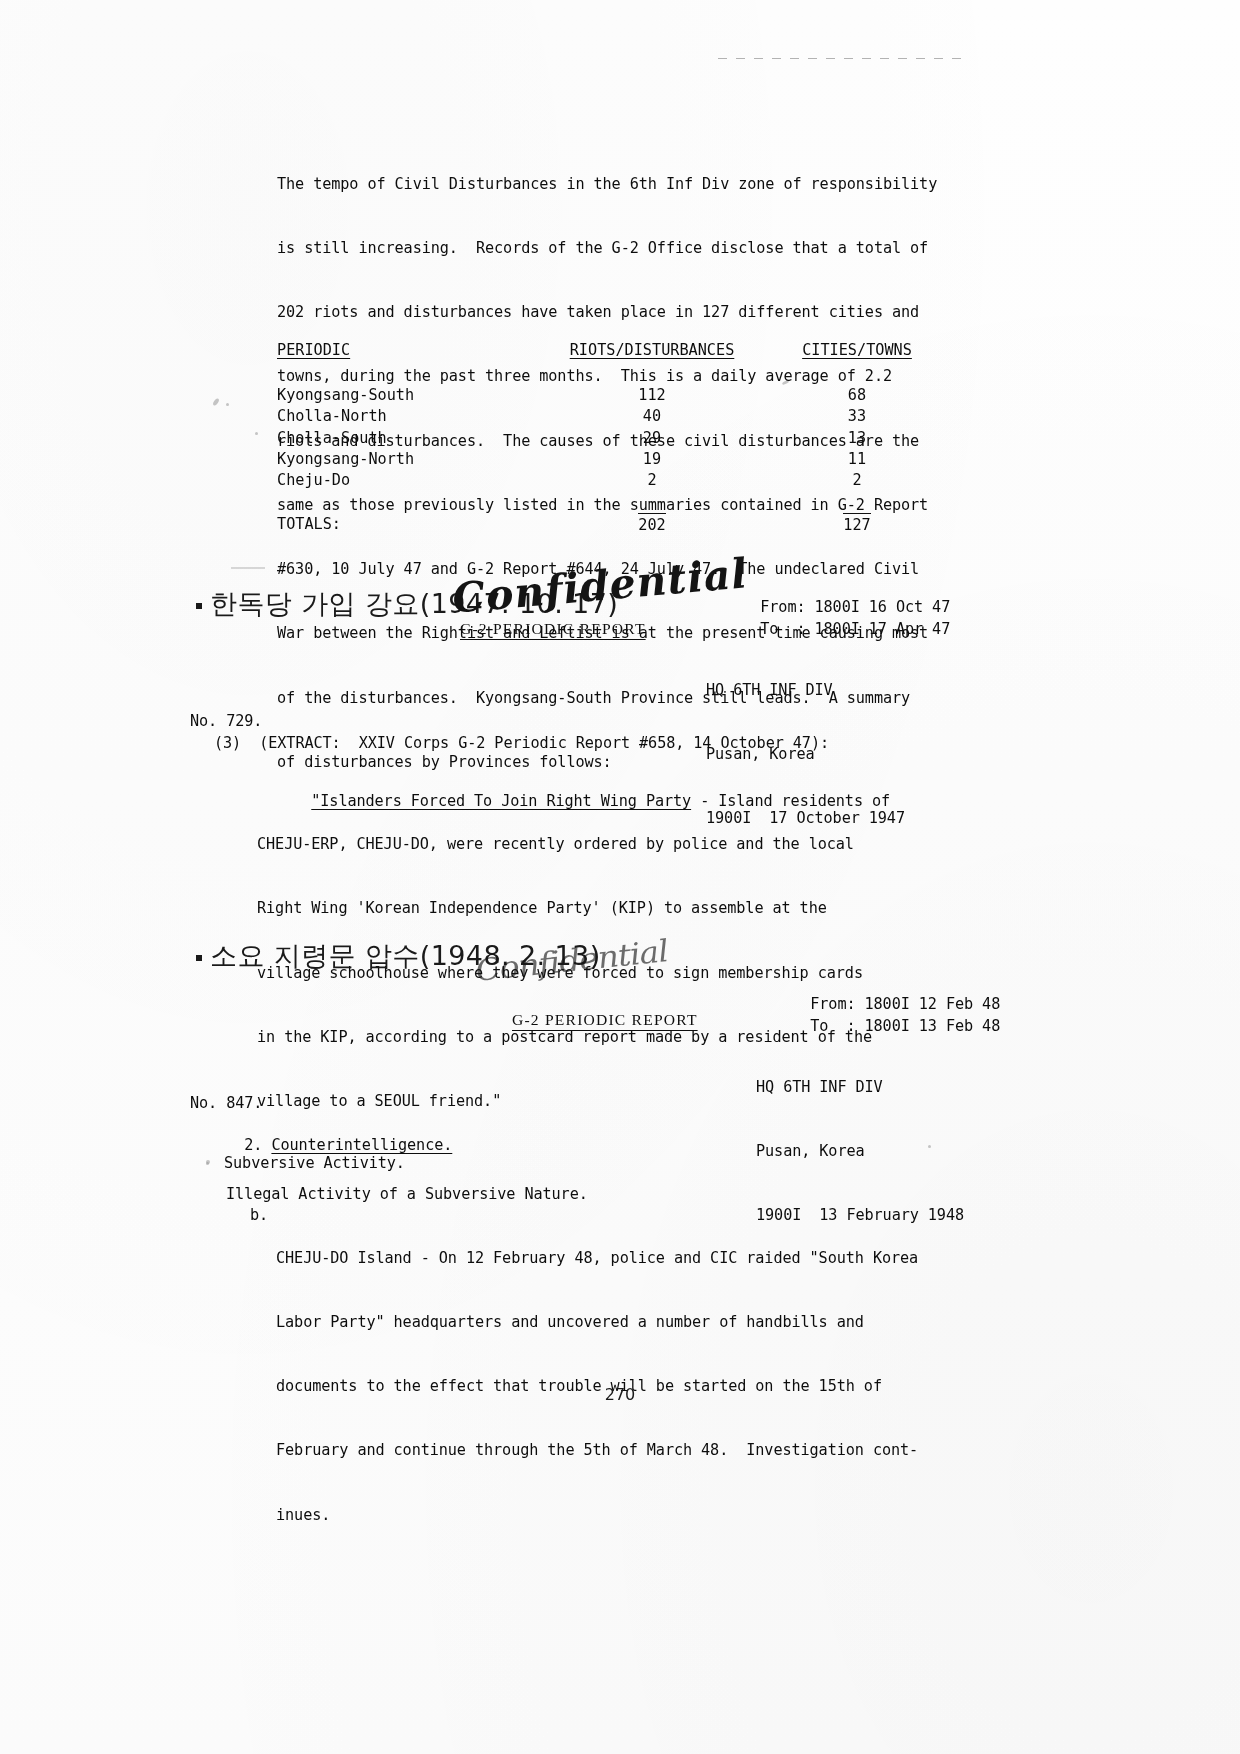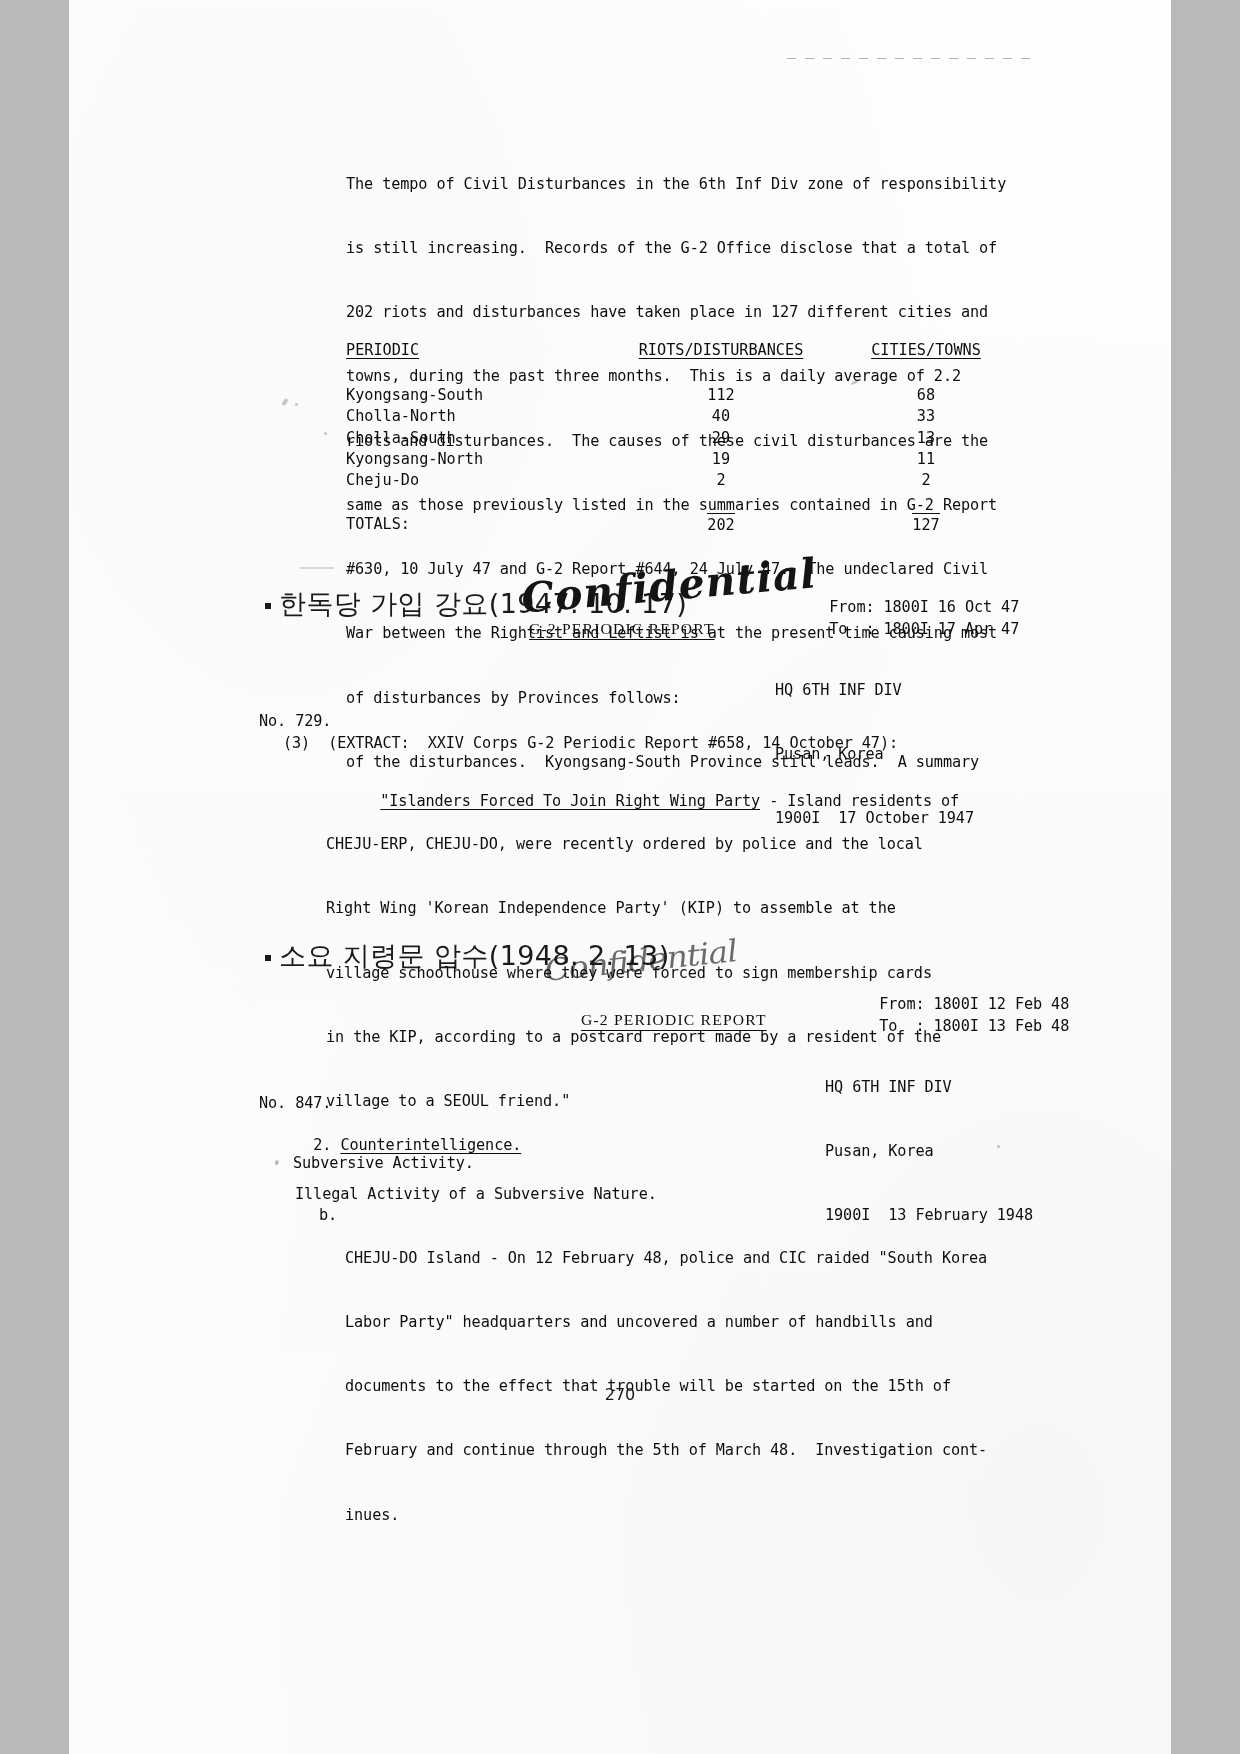--- a/index.html
+++ b/index.html
@@ -2,21 +2,21 @@
 <html><head>
 <meta charset="utf-8">
 <style>
   html, body {
     margin: 0;
     padding: 0;
     background: #b9b9b9;
   }
   .page {
     position: relative;
-    width: 1102px;
+    width: 1240px;
     height: 1754px;
     margin: 0 auto;
     background: #fde047;
     overflow: hidden;
     font-family: "DejaVu Sans Mono", "Liberation Mono", monospace;
     color: #111;
   }
   
   .scan-tint {
     position: absolute;
@@ -188,22 +188,22 @@
 
     <div class="para tw">
       <span class="ln">The tempo of Civil Disturbances in the 6th Inf Div zone of responsibility</span>
       <span class="ln">is still increasing.  Records of the G-2 Office disclose that a total of</span>
       <span class="ln">202 riots and disturbances have taken place in 127 different cities and</span>
       <span class="ln">towns, during the past three months.  This is a daily average of 2.2</span>
       <span class="ln">riots and disturbances.  The causes of these civil disturbances are the</span>
       <span class="ln">same as those previously listed in the summaries contained in G-2 Report</span>
       <span class="ln">#630, 10 July 47 and G-2 Report #644, 24 July 47.  The undeclared Civil</span>
       <span class="ln">War between the Rightist and Leftist is at the present time causing most</span>
+      <span class="ln">of the disturbances.  Kyongsang-South Province still leads.  A summary</span>
       <span class="ln">of disturbances by Provinces follows:</span>
-      <span class="ln">of the disturbances.  Kyongsang-South Province still leads.  A summary</span>
     </div>
 
     <div class="tbl">
       <table>
         <thead>
           <tr>
             <th class="col-prov">PERIODIC</th>
             <th class="col-riot">RIOTS/DISTURBANCES</th>
             <th class="col-city">CITIES/TOWNS</th>
           </tr>

